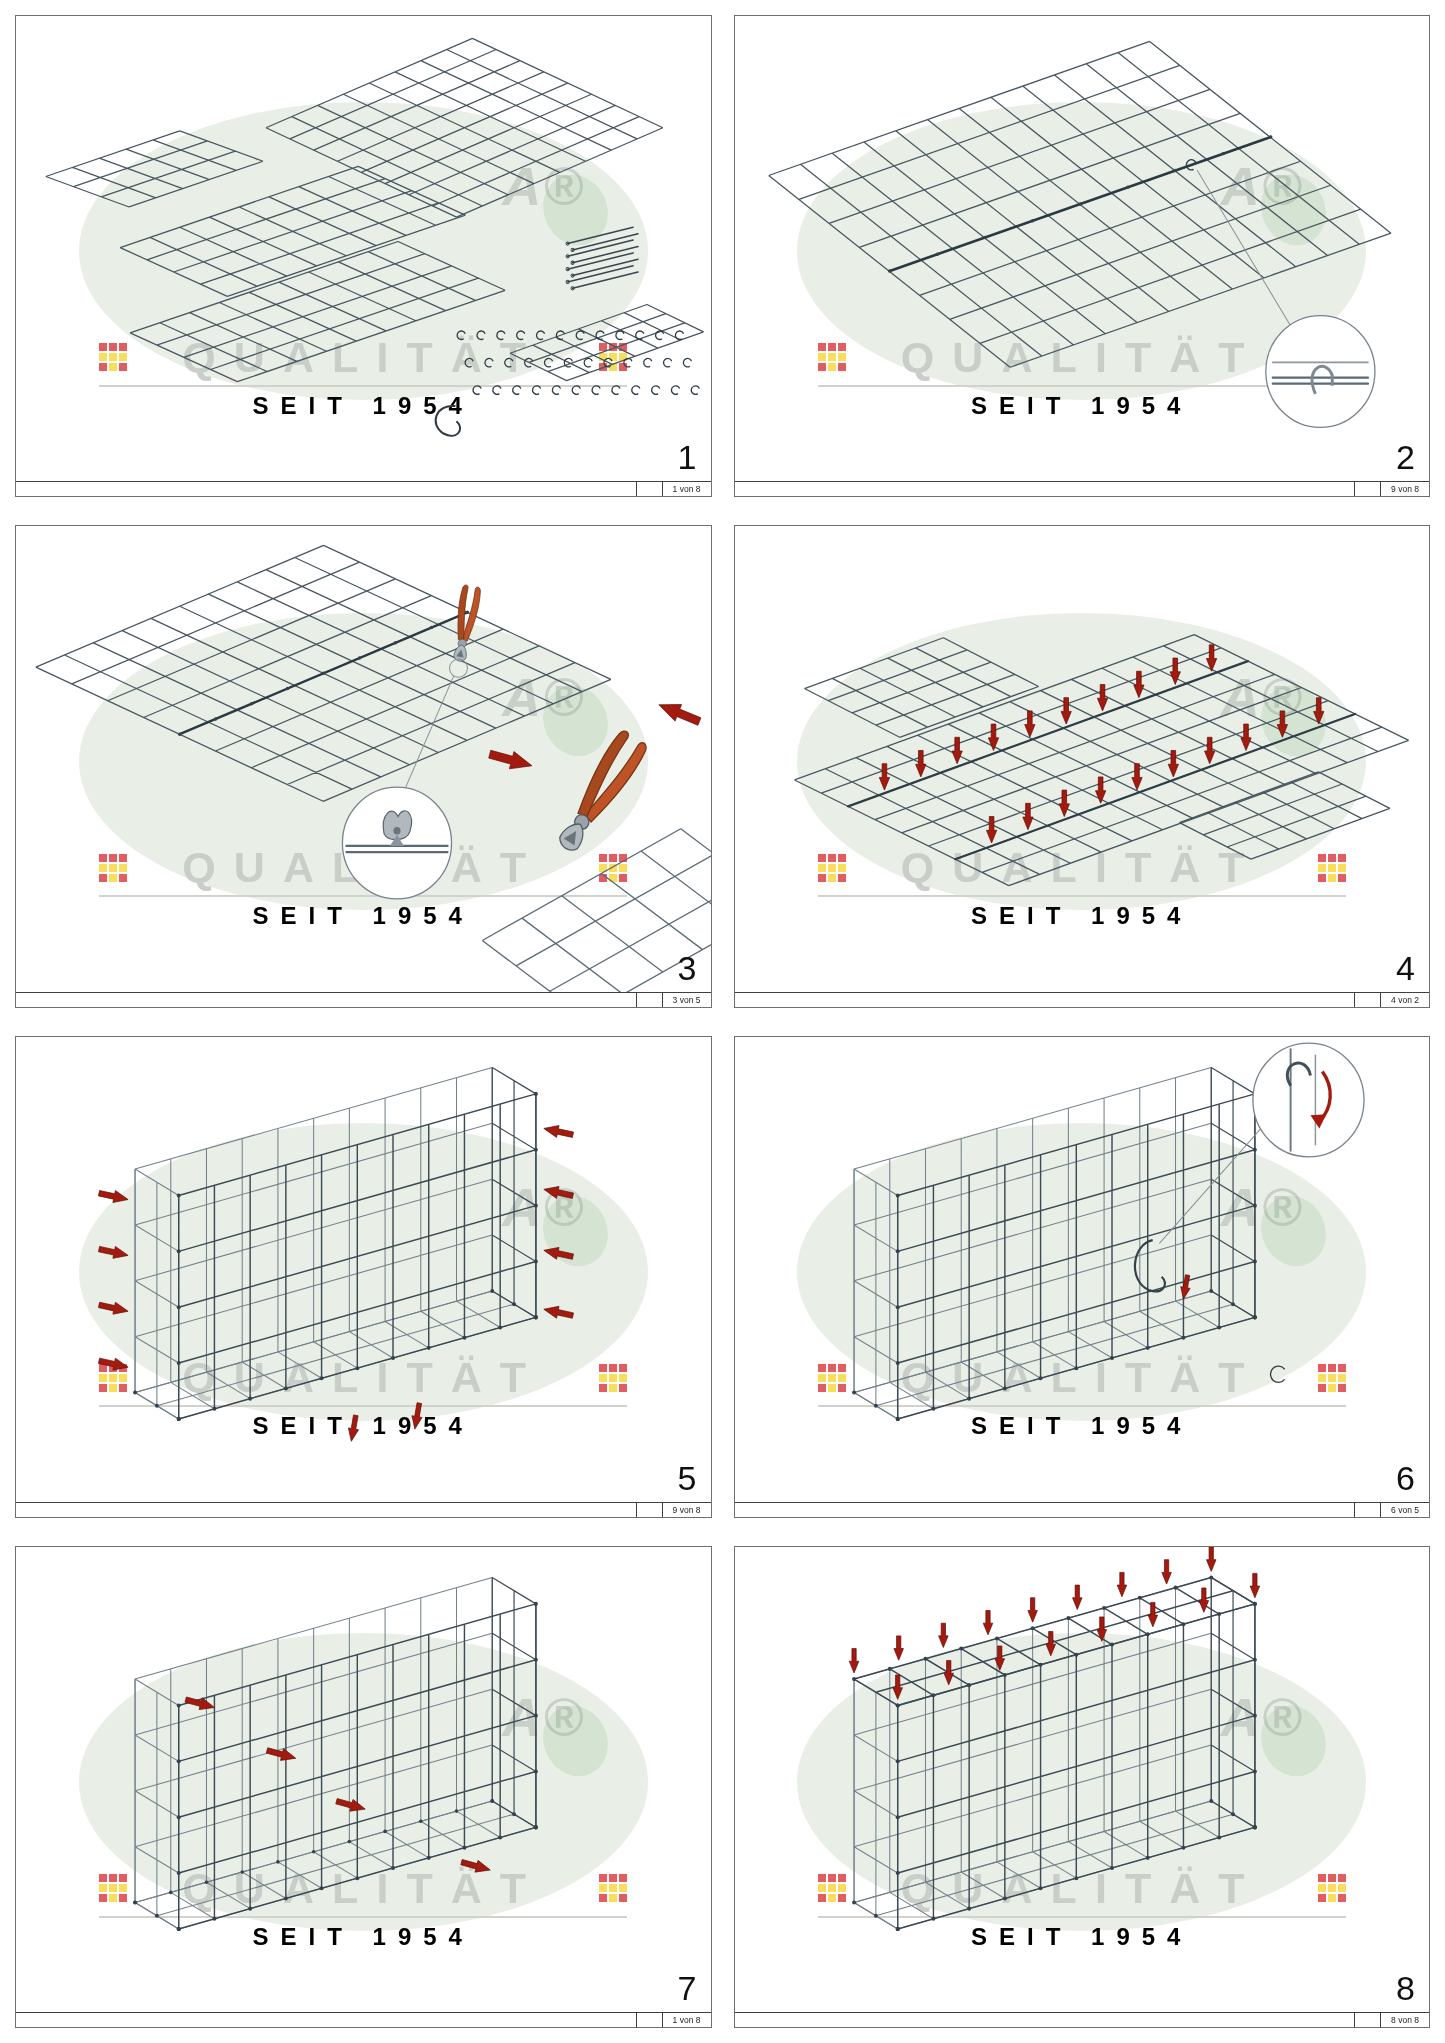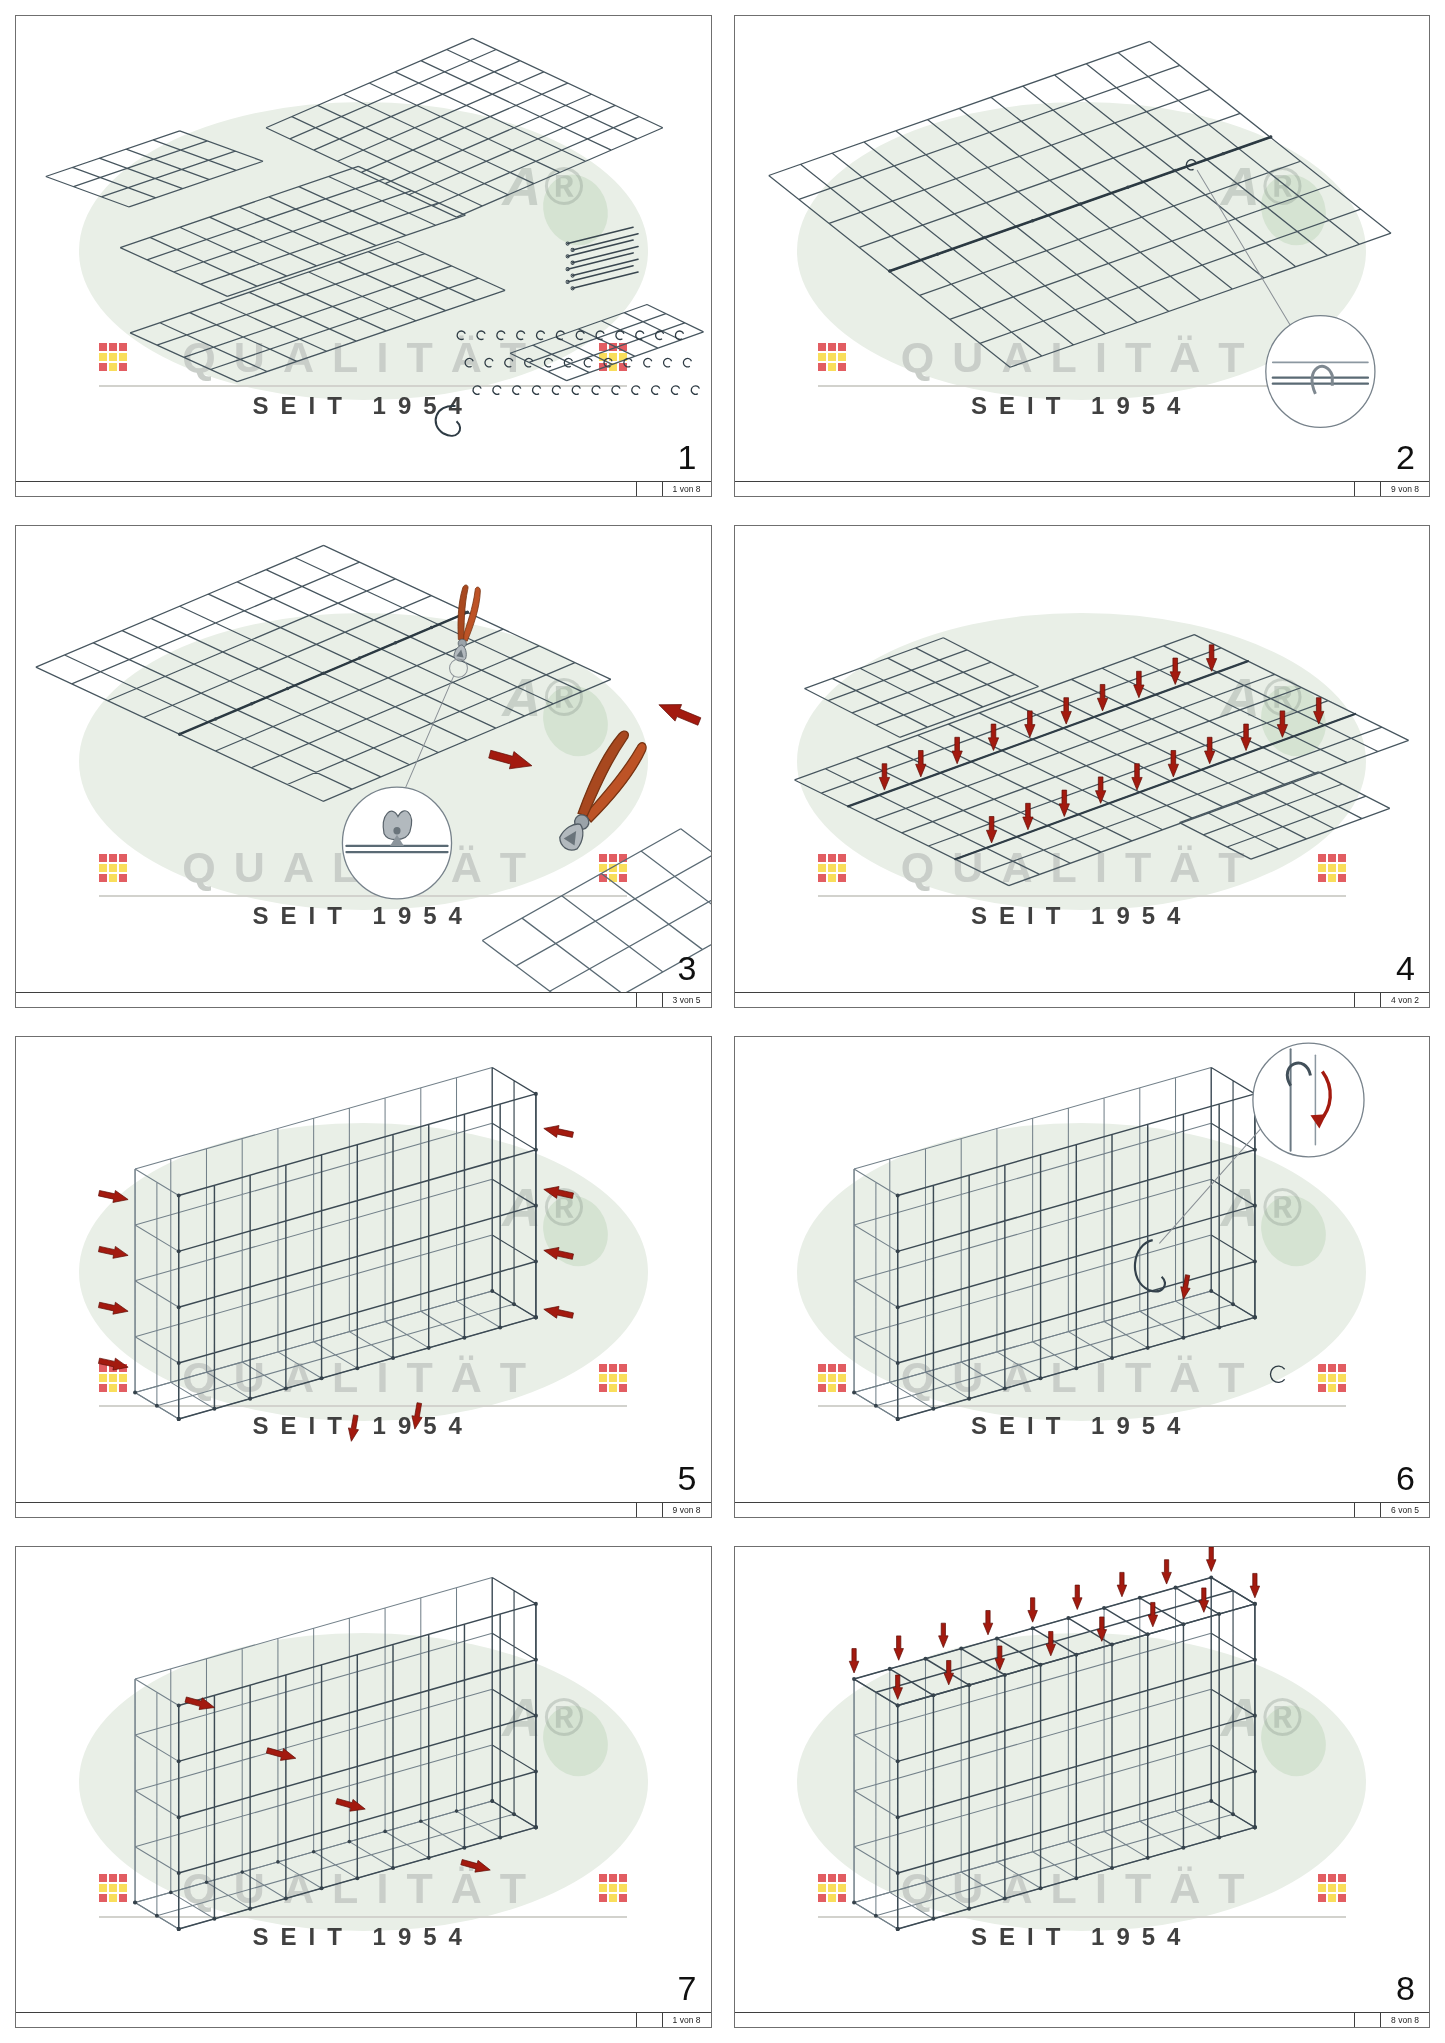--- a/index.html
+++ b/index.html
@@ -10,21 +10,21 @@
   
   .wm{position:absolute;inset:0;z-index:0}
   .wm-ellipse{position:absolute;left:9%;top:18%;width:82%;height:62%;background:#e9efe7;border-radius:50%}
   .wm-blob{position:absolute;left:76%;top:33%;width:9%;height:15%;background:#d5e3d2;border-radius:50%;transform:rotate(-25deg)}
   .wm-frag{position:absolute;left:70%;top:29%;font-size:54px;font-style:italic;font-weight:700;color:rgba(140,152,142,.35);letter-spacing:2px}
   .wm-center{position:absolute;left:12%;right:12%;top:66%;display:flex;flex-direction:column;align-items:center}
   .wm-row{display:flex;align-items:center;width:100%;justify-content:space-between}
   .wm-word{font-size:43px;font-weight:700;letter-spacing:.42em;color:#c9cec9;white-space:nowrap}
   .wm-logo{display:grid;grid-template-columns:repeat(3,8px);grid-auto-rows:8px;gap:2px;opacity:.7}
   .wm-rule{width:100%;height:2px;background:#d2d2cd;margin:3px 0 5px}
-  .wm-sub{font-size:24px;font-weight:700;letter-spacing:.5em;color:#404040}
+  .wm-sub{font-size:24px;font-weight:700;letter-spacing:.5em;color:#000000}
   
   .art{position:absolute;left:0;top:0;width:100%;height:calc(100% - 15px);z-index:1}
   .step{position:absolute;right:14px;bottom:22px;font-size:34px;color:#101010;z-index:2;line-height:1}
   .pfoot{position:absolute;left:0;right:0;bottom:0;height:15px;border-top:1px solid #3f3f3f;display:flex;justify-content:flex-end;align-items:center;font-size:8.5px;color:#222;z-index:2;background:#fff}
   .pf-cell{width:26px;height:100%;border-left:1px solid #3f3f3f}
   .pf-label{height:100%;display:flex;align-items:center;border-left:1px solid #3f3f3f;padding:0 10px}
 </style>
 </head>
 <body>
 

